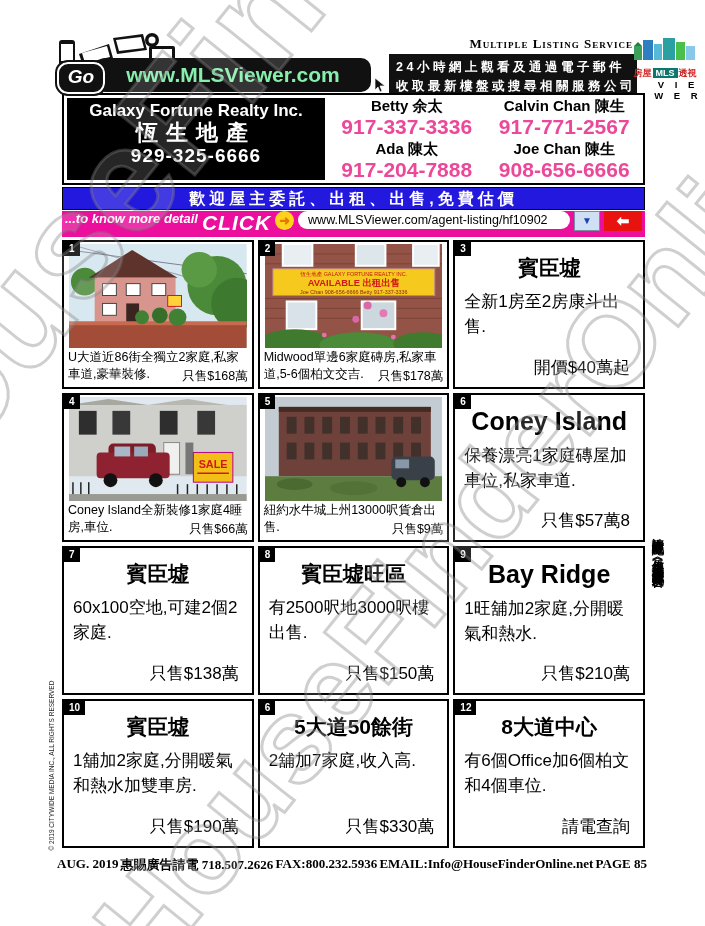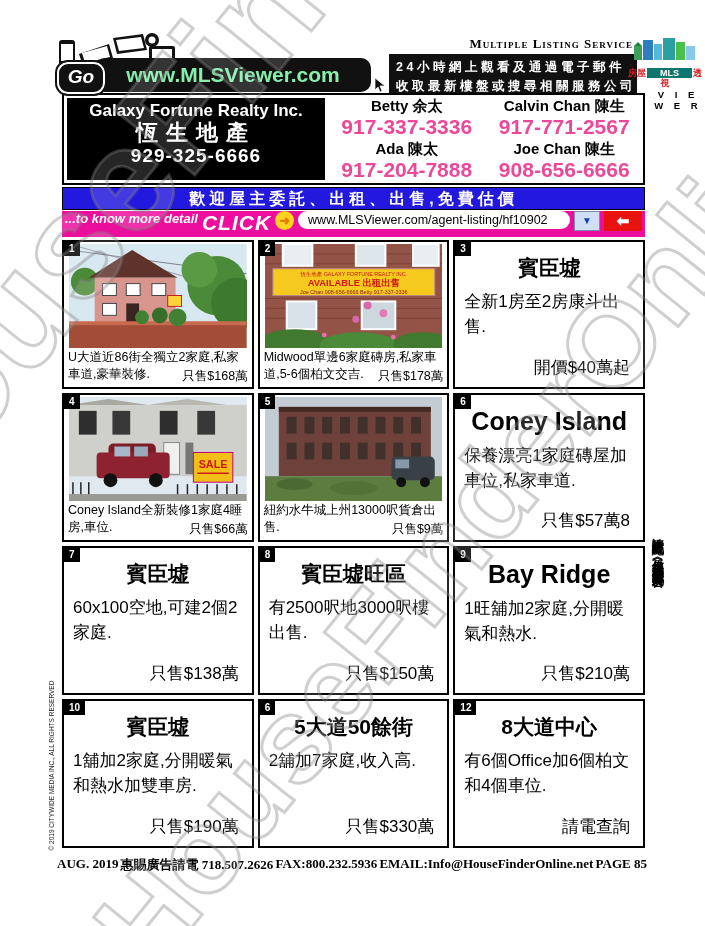--- a/index.html
+++ b/index.html
@@ -16,21 +16,21 @@
   .cursor-icon{position:absolute;left:317px;top:42px;width:12px;height:14px;z-index:3;}
   .mid{position:absolute;left:332px;top:0;width:248px;}
   .mls-service{font-family:"Liberation Serif",serif;font-variant:small-caps;font-weight:bold;
                font-size:13px;text-align:right;padding-right:4px;letter-spacing:1px;}
   .tagline{background:#111;color:#fff;padding:4px 7px;margin-top:2px;}
   .tagline div{font-size:12.5px;letter-spacing:3.5px;line-height:1.55;white-space:nowrap;font-weight:bold;}
   .logo{position:absolute;right:0;top:0;width:74px;text-align:center;}
   .logo svg{width:66px;height:28px;}
   .logo-row{font-size:9px;font-weight:bold;line-height:10px;}
   .logo-cn{color:#d02020;}
-  .mls-chip{background:#0f766e;color:#fff;padding:0 13px;margin:0 1px;}
+  .mls-chip{background:#0f766e;color:#fff;padding:0 3px;margin:0 1px;}
   .viewer{font-size:9.5px;letter-spacing:4px;font-weight:bold;margin-top:1px;margin-left:26px;}
   
   .realty{position:absolute;left:62px;top:93px;width:583px;height:92px;border:2px solid #000;
           box-sizing:border-box;display:flex;background:#fff;}
   .realty-left{background:#000;color:#fff;margin:3px;width:258px;text-align:center;padding-top:3px;}
   .r-en{font-size:17px;font-weight:bold;}
   .r-cn{font-size:22px;font-weight:bold;letter-spacing:8px;line-height:1.1;}
   .r-addr{font-size:10px;margin-top:1px;}
   .r-phone{font-size:19px;font-weight:bold;letter-spacing:1px;}
   .agents{flex:1;display:grid;grid-template-columns:1fr 1fr;align-content:center;row-gap:2px;}

